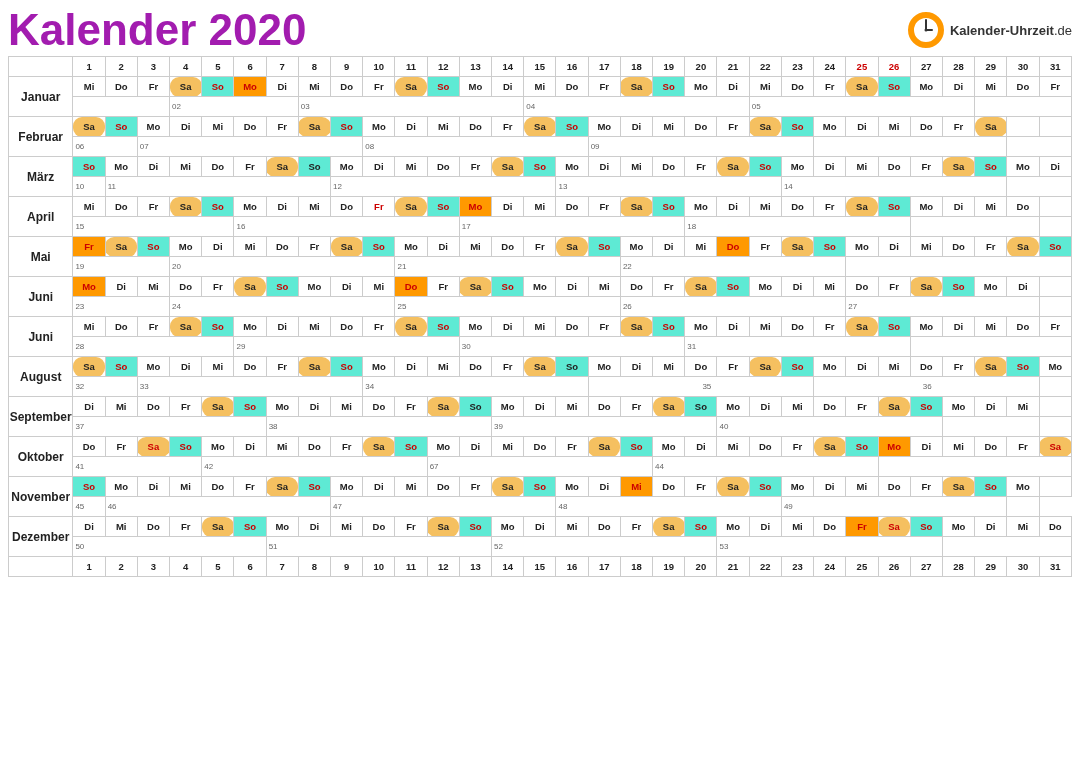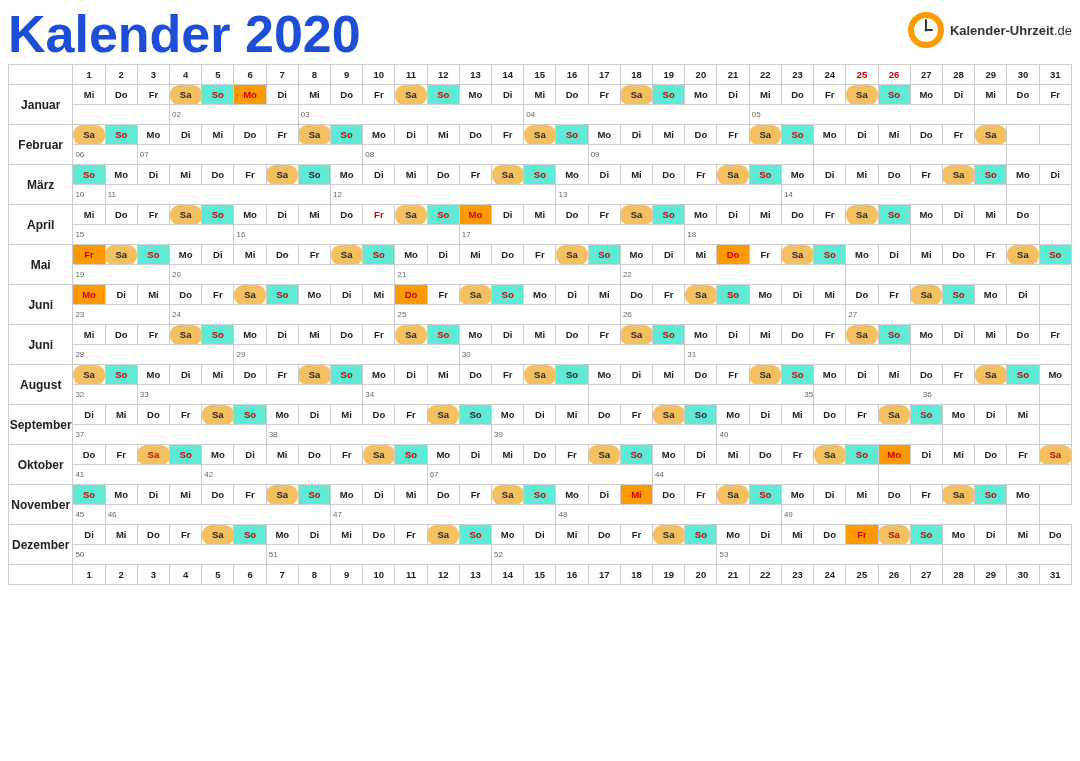--- a/index.html
+++ b/index.html
@@ -19,23 +19,23 @@
       display: flex;
       flex-direction: column;
     }
     .header {
       display: flex;
       align-items: flex-start;
       justify-content: space-between;
       margin-bottom: 4px;
     }
     .title {
-      font-size: 52px;
+      font-size: 44px;
       font-weight: bold;
-      color: #1d4ed8;
+      color: #a21caf;
       line-height: 1;
     }
     .logo {
       display: flex;
       align-items: center;
       font-size: 14px;
       color: #333;
       margin-top: 4px;
     }
     .logo-icon {
@@ -564,21 +564,21 @@
           <td class="c-norm"><span class="cell-day">Do</span></td>
           <td class="c-norm"><span class="cell-day">Fr</span></td>
           <td class="c-sa"><span class="cell-day">Sa</span></td>
           <td class="c-su"><span class="cell-day red">So</span></td>
           <td class="c-norm"><span class="cell-day">Mo</span></td>
         </tr>
         <tr>
           <td colspan="2" style="font-size:8px;color:#666;text-align:left;padding-left:2px;">32</td>
           <td colspan="7" style="font-size:8px;color:#666;text-align:left;padding-left:2px;">33</td>
           <td colspan="7" style="font-size:8px;color:#666;text-align:left;padding-left:2px;">34</td>
-          <td colspan="7" style="font-size:8px;color:#666;text-align:right;padding-left:12px;">35</td>
+          <td colspan="7" style="font-size:8px;color:#666;text-align:center;padding-left:12px;">35</td>
           <td colspan="7" style="font-size:8px;color:#666;text-align:center;padding-left:2px;">36</td>
           <td colspan="1"></td>
         </tr>
 
         <tr>
           <td class="col-month month-label" rowspan="2">September</td>
           <td class="c-norm"><span class="cell-day">Di</span></td>
           <td class="c-norm"><span class="cell-day">Mi</span></td>
           <td class="c-norm"><span class="cell-day">Do</span></td>
           <td class="c-norm"><span class="cell-day">Fr</span></td>

